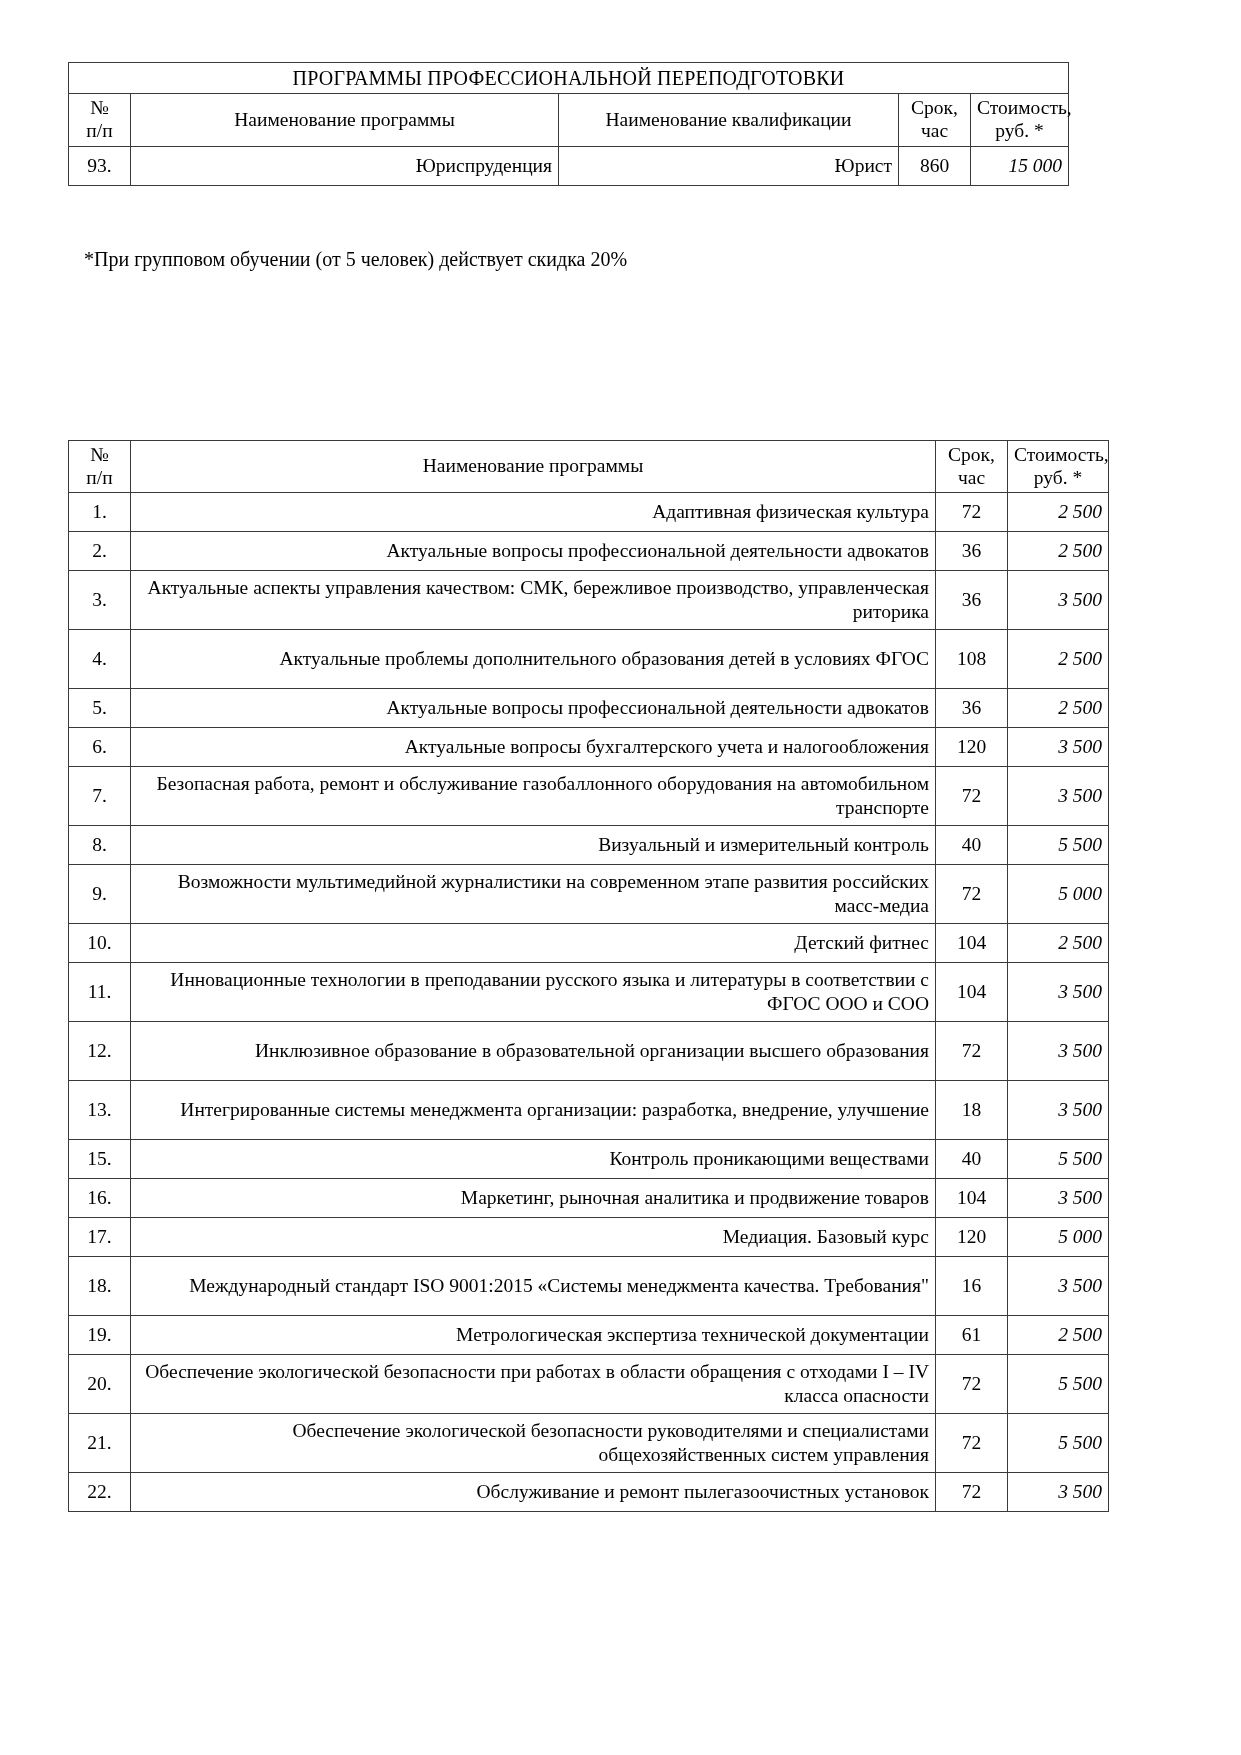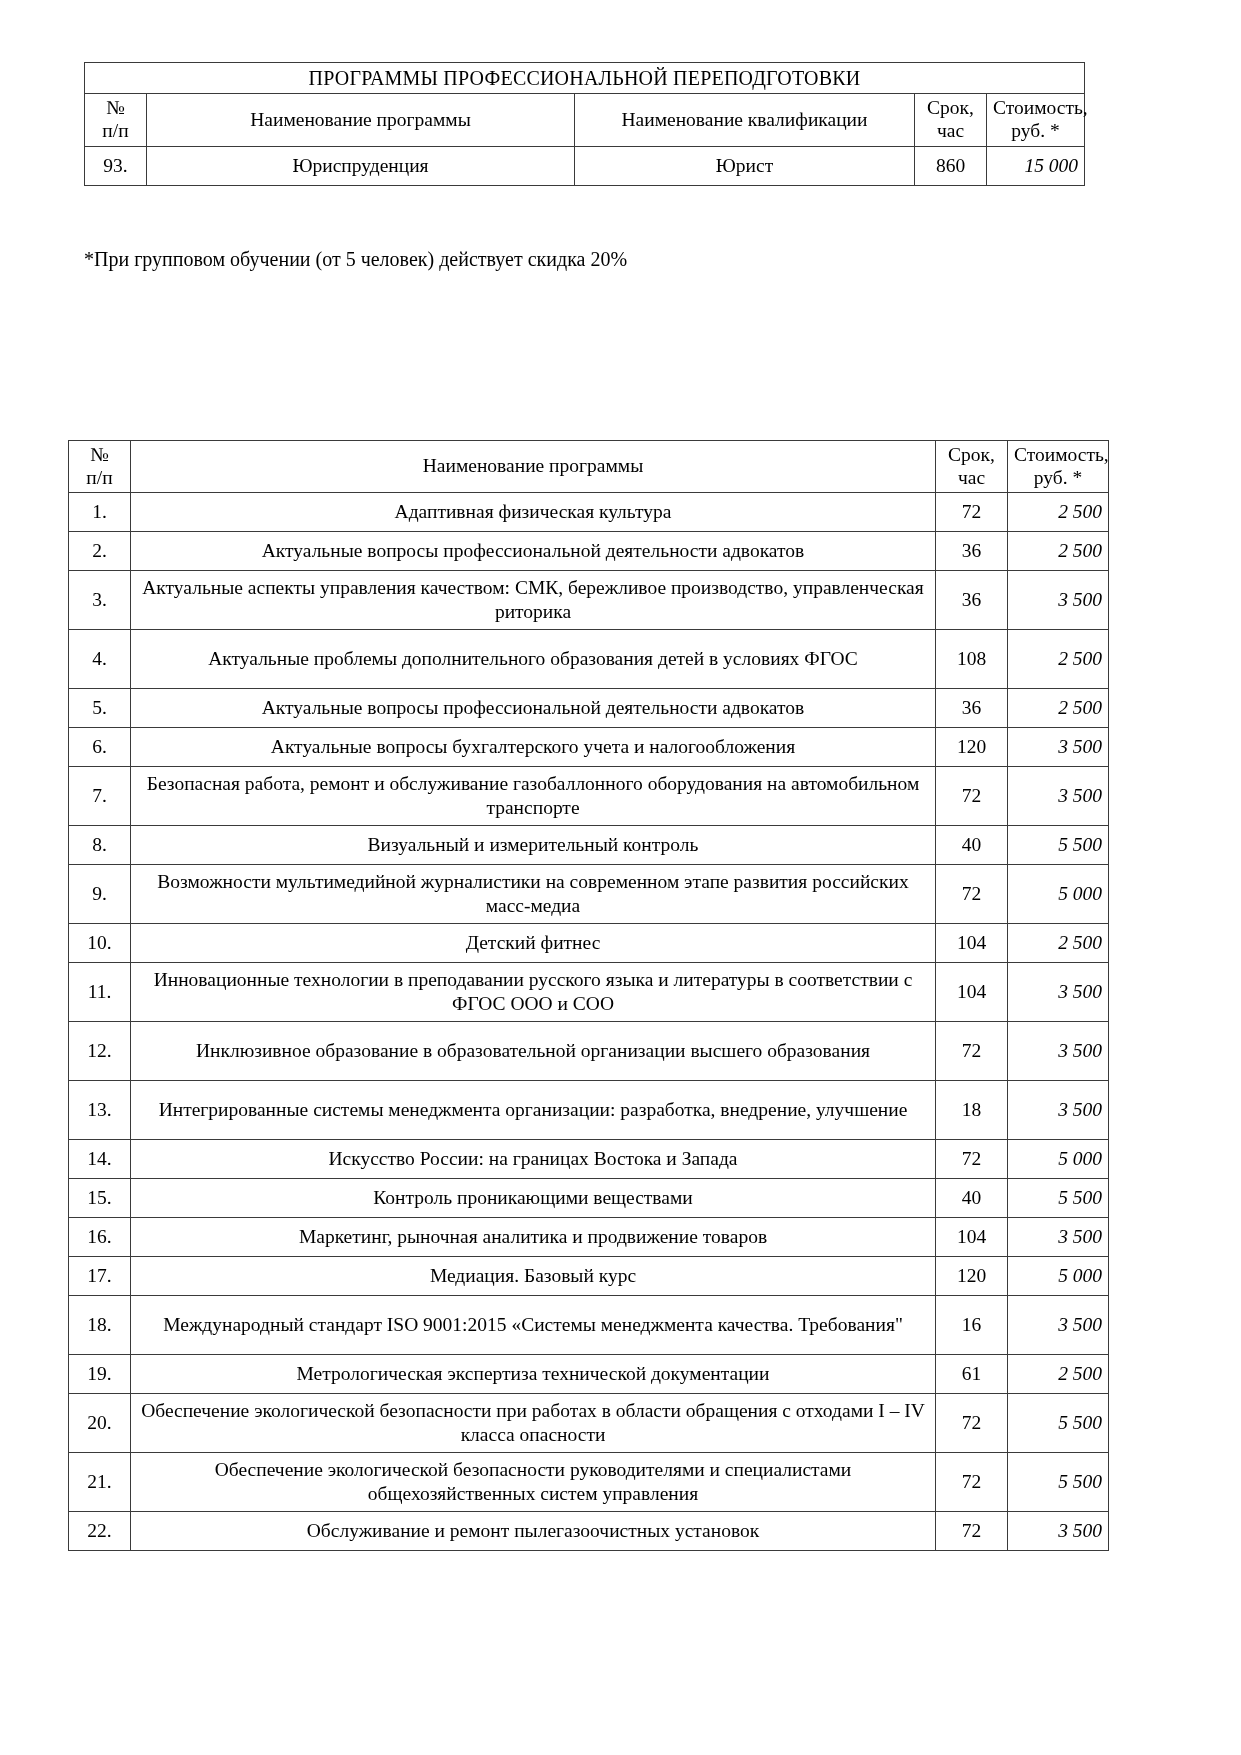--- a/index.html
+++ b/index.html
@@ -19,21 +19,21 @@
     position: absolute;
     left: 0; top: 0;
     width: 1241px;
     height: 1755px;
     box-sizing: border-box;
   }
 
   
   .tbl-wrap-1 {
     position: absolute;
-    left: 84px;
+    left: 68px;
     top: 62px;
     width: 1000px;
   }
   .tbl-wrap-2 {
     position: absolute;
     left: 68px;
     top: 440px;
     width: 1000px;
   }
 
@@ -71,21 +71,21 @@
     line-height: 1.16;
     padding: 6px 2px;
   }
 
   .c-num {
     text-align: center;
     padding-right: 9px;
     white-space: nowrap;
   }
   .c-name {
-    text-align: center;
+    text-align: right;
     padding-left: 9px;
   }
   .c-hours {
     text-align: center;
     white-space: nowrap;
   }
   .c-cost {
     text-align: right;
     white-space: nowrap;
     font-style: italic;
@@ -261,26 +261,20 @@
             <td class="c-hours">72</td>
             <td class="c-cost">3 500</td>
           </tr>
           <tr class="row-2line">
             <td class="c-num">13.</td>
             <td class="c-name">Интегрированные системы менеджмента организации: разработка, внедрение, улучшение</td>
             <td class="c-hours">18</td>
             <td class="c-cost">3 500</td>
           </tr>
           <tr class="row-1line">
-            <td class="c-num">14.</td>
-            <td class="c-name">Искусство России: на границах Востока и Запада</td>
-            <td class="c-hours">72</td>
-            <td class="c-cost">5 000</td>
-          </tr>
-          <tr class="row-1line">
             <td class="c-num">15.</td>
             <td class="c-name">Контроль проникающими веществами</td>
             <td class="c-hours">40</td>
             <td class="c-cost">5 500</td>
           </tr>
           <tr class="row-1line">
             <td class="c-num">16.</td>
             <td class="c-name">Маркетинг, рыночная аналитика и продвижение товаров</td>
             <td class="c-hours">104</td>
             <td class="c-cost">3 500</td>

